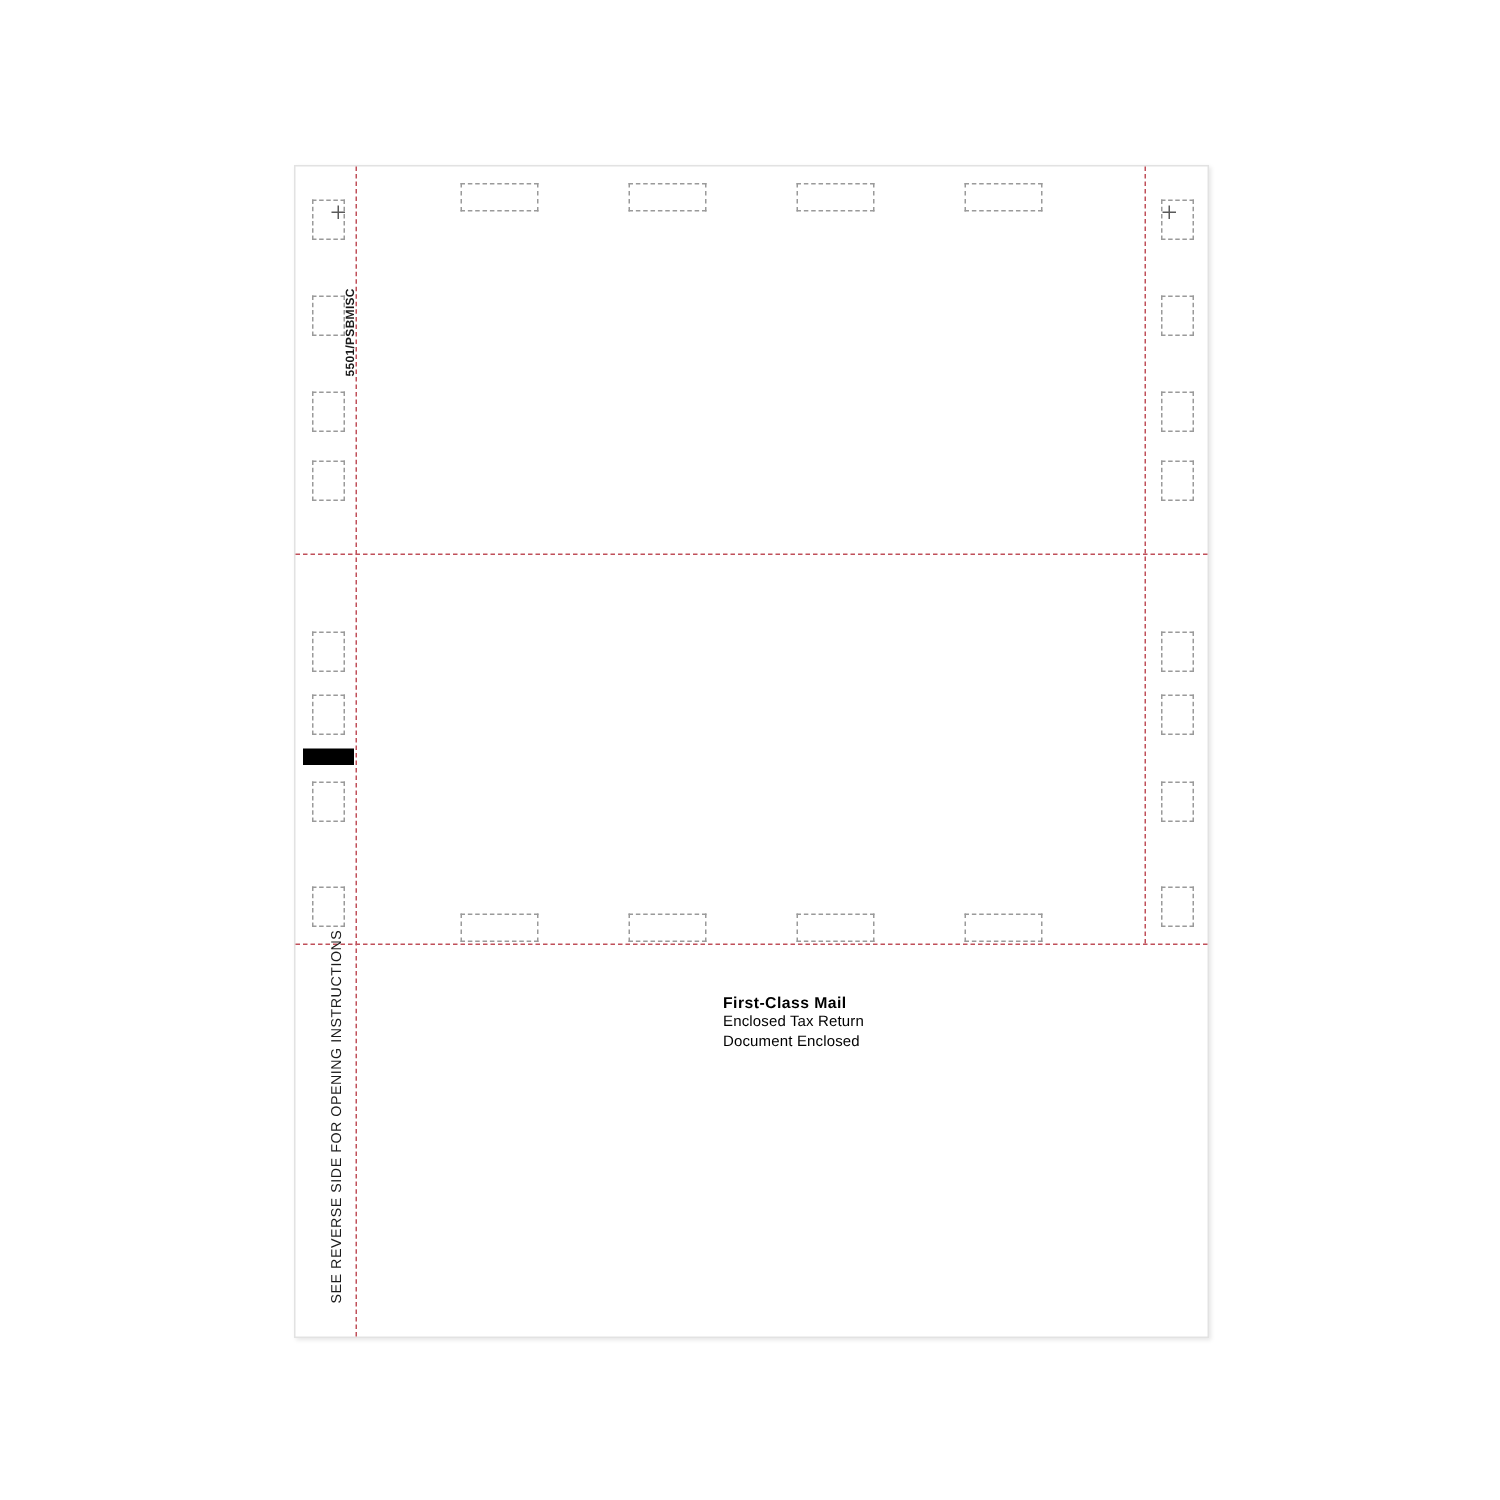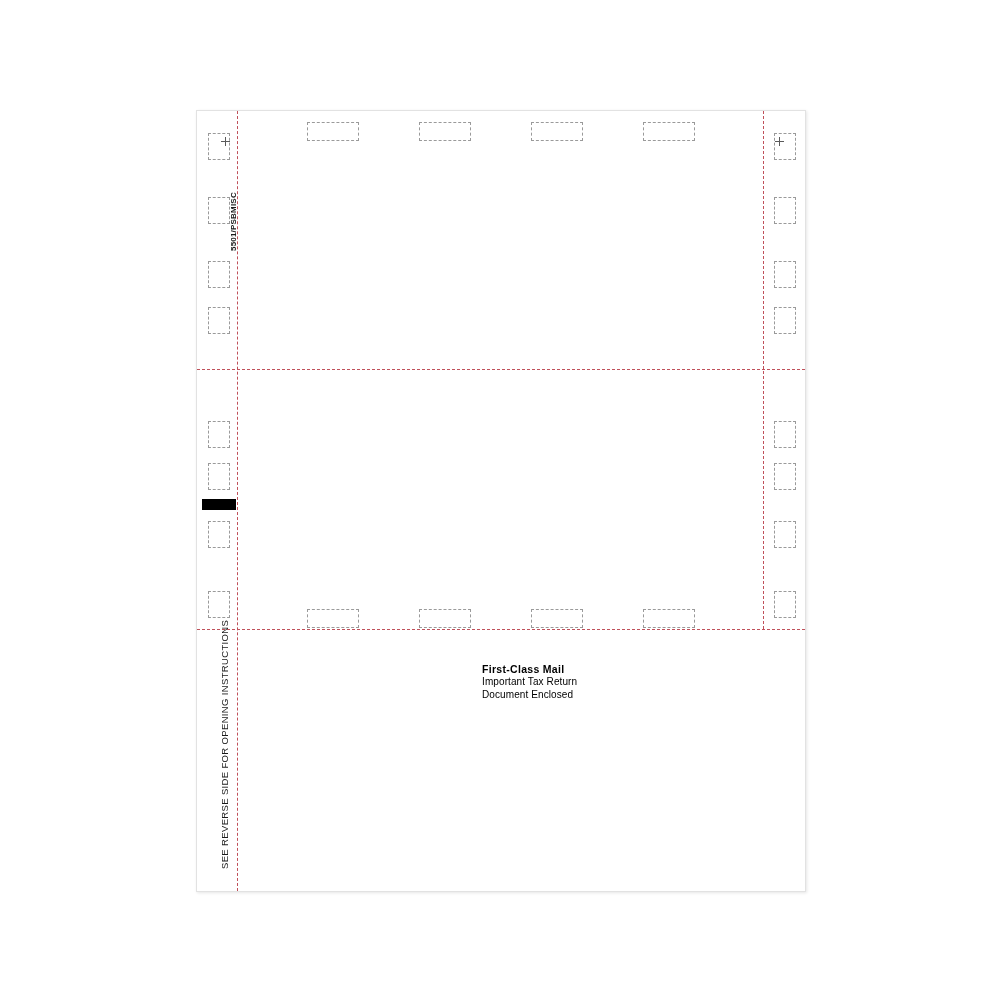--- a/index.html
+++ b/index.html
@@ -159,18 +159,18 @@
     <div class="tab" style="left:577px; top:352px; width:20px; height:25px;"></div>
     <div class="tab" style="left:577px; top:410px; width:20px; height:25px;"></div>
     <div class="tab" style="left:577px; top:480px; width:20px; height:25px;"></div>
 
     <div class="vert form-code" style="left:32px; top:140px;">5501/PSBMISC</div>
 
     <div class="vert instructions" style="left:22px; top:758px;">SEE REVERSE SIDE FOR OPENING INSTRUCTIONS</div>
 
     <div class="mail-block">
       <div class="line1">First-Class Mail</div>
-      <div class="line2">Important Tax Return</div>
+      <div class="line2">Enclosed Tax Return</div>
       <div class="line3">Document Enclosed</div>
     </div>
 
   </div>
 </div>
 
 </body></html>

